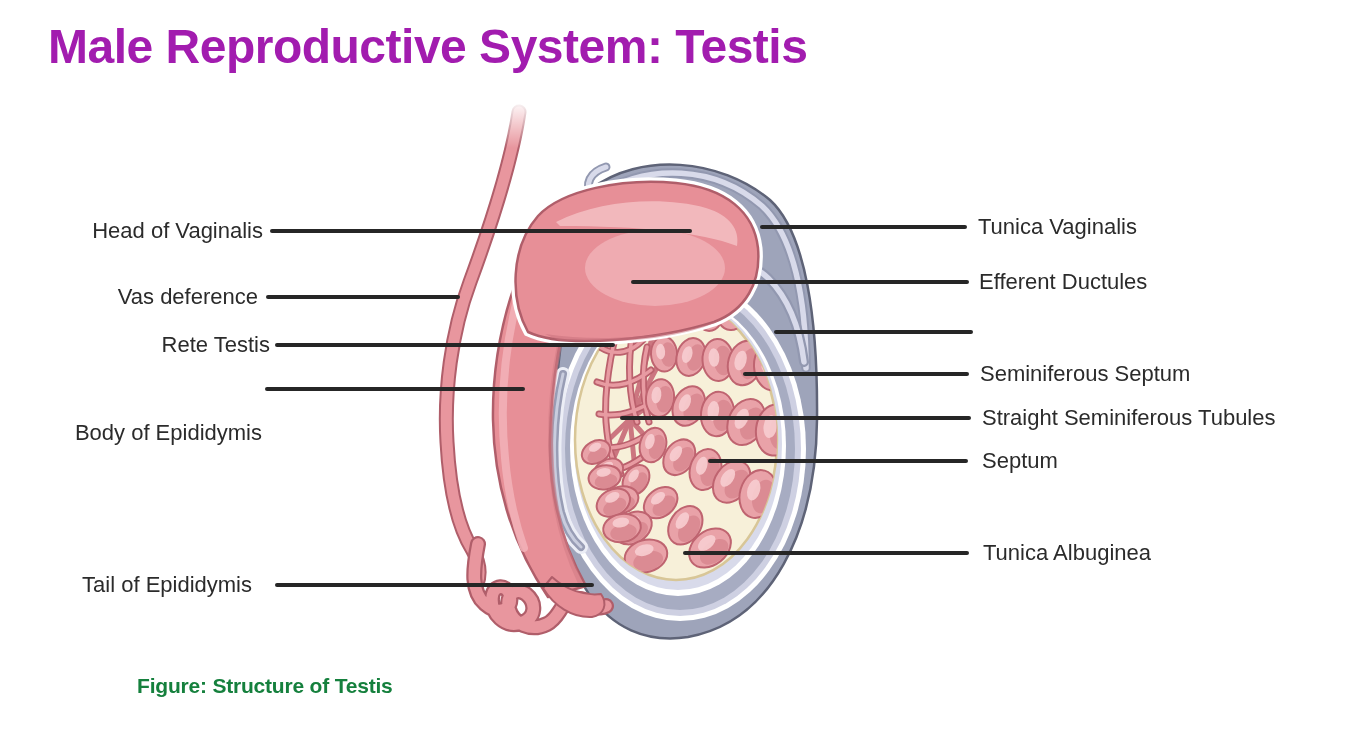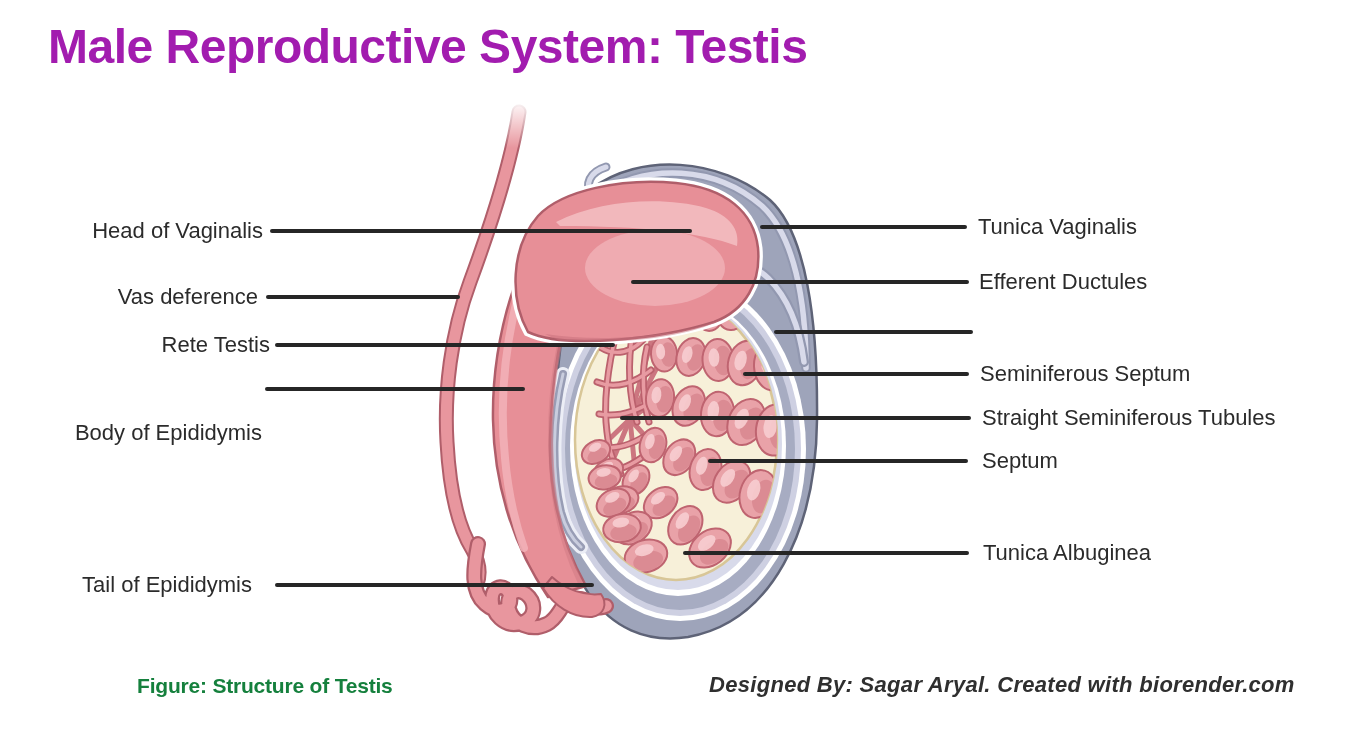--- a/index.html
+++ b/index.html
@@ -286,14 +286,13 @@
   <div class="lbl r" style="right:1103px;top:585px;">Tail of Epididymis</div>
 
   <div class="lbl" style="left:979px;top:282px;">Efferent Ductules</div>
   <div class="lbl" style="left:978px;top:227px;">Tunica Vaginalis</div>
   <div class="lbl" style="left:980px;top:374px;">Seminiferous Septum</div>
   <div class="lbl" style="left:982px;top:418px;">Straight Seminiferous Tubules</div>
   <div class="lbl" style="left:982px;top:461px;">Septum</div>
   <div class="lbl" style="left:983px;top:553px;">Tunica Albuginea</div>
 
   <div class="cap-fig">Figure: Structure of Testis</div>
-  <div class="cap-credit">Designed By: Sagar Aryal. Created with biorender.com</div>
 </div>
 
 </body></html>

